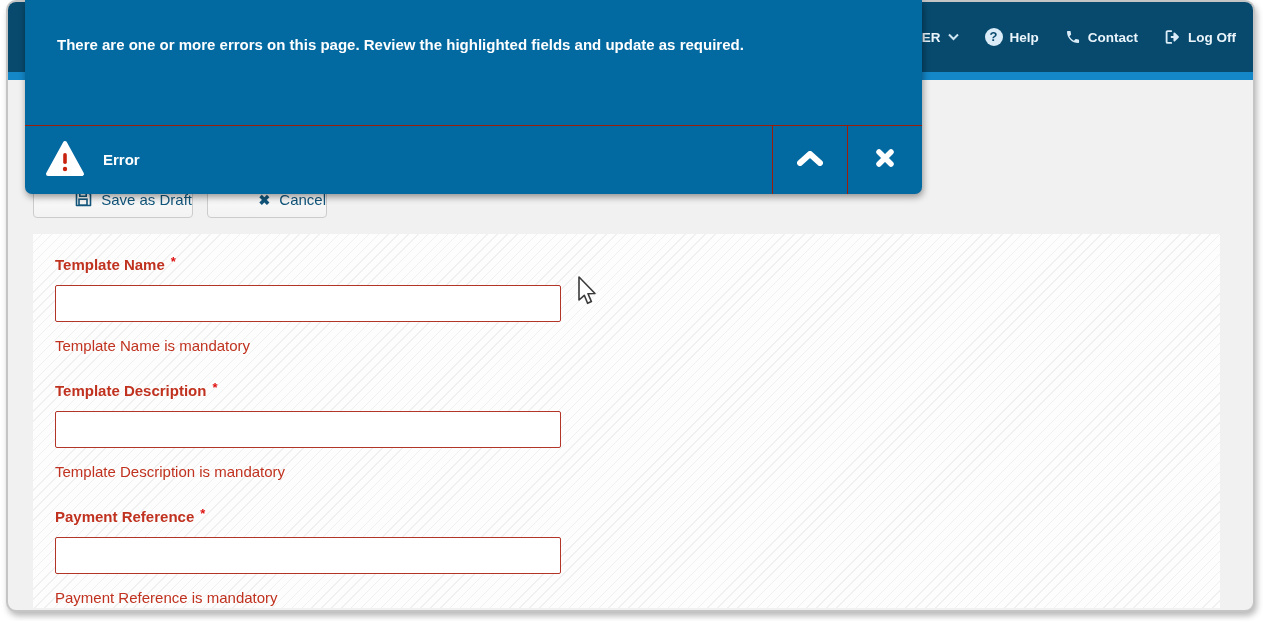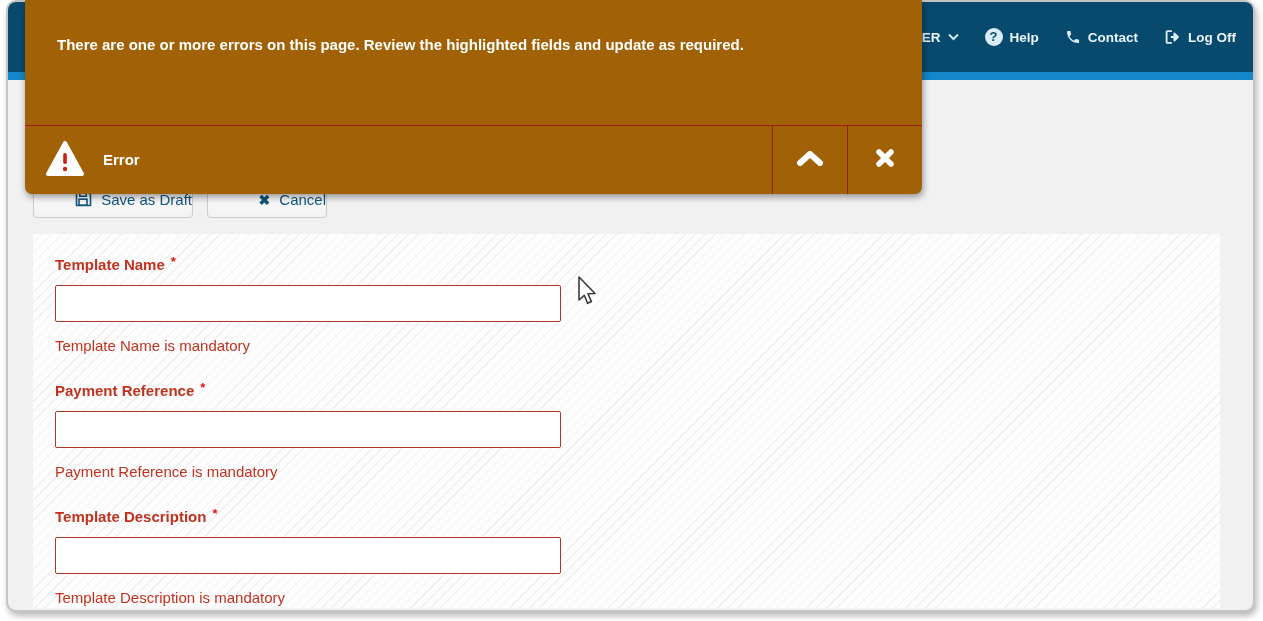--- a/index.html
+++ b/index.html
@@ -53,21 +53,21 @@
   .field-input {
     display:block; margin-top:11px; width:506px; height:37px;
     border:1px solid #b23527; border-radius:2px; background:#ffffff;
     font-size:15px; padding:0 8px; color:#333; outline:none;
   }
   .field-error { margin-top:15px; font-size:15px; color:#c0321f; height:18px; }
 
   
   .error-panel {
     position:absolute; left:25px; top:0; width:897px; height:194px; z-index:10;
-    background:#a16207; border-radius:0 0 7px 7px;
+    background:#0369a1; border-radius:0 0 7px 7px;
     box-shadow:1px 3px 7px rgba(0,0,0,.4);
   }
   .error-msg { position:absolute; left:32px; top:36px; right:30px;
                color:#ffffff; font-size:15px; font-weight:bold; }
   .error-divider { position:absolute; left:0; right:0; top:125px; height:1px;
                    background:#9e1d09; }
   .error-header { position:absolute; left:0; right:0; top:126px; bottom:0;padding-left:20px; }
   .warn-icon { position:absolute; left:20px; top:14px; }
   .error-title { position:absolute; left:78px; top:25px; color:#ffffff;
                  font-size:15px; font-weight:bold; }
@@ -140,32 +140,32 @@
   <div class="field-group">
     <div class="field-label">
       <span>Template Name</span><span class="req">*</span>
     </div>
     <input class="field-input" type="text" value="" style="">
     <div class="field-error">Template Name is mandatory</div>
   </div>
 
   <div class="field-group">
     <div class="field-label">
+      <span>Template Description</span><span class="req">*</span>
+    </div>
+    <input class="field-input" type="text" value="" style="">
+    <div class="field-error">Template Description is mandatory</div>
+  </div>
+
+  <div class="field-group">
+    <div class="field-label">
       <span>Payment Reference</span><span class="req">*</span>
     </div>
     <input class="field-input" type="text" value="" style="">
     <div class="field-error">Payment Reference is mandatory</div>
-  </div>
-
-  <div class="field-group">
-    <div class="field-label">
-      <span>Template Description</span><span class="req">*</span>
-    </div>
-    <input class="field-input" type="text" value="" style="">
-    <div class="field-error">Template Description is mandatory</div>
   </div>
 
 </div>
 
 <div class="error-panel">
   <div class="error-msg">There are one or more errors on this page. Review the highlighted fields and update as required.</div>
   <div class="error-divider"></div>
   <div class="error-header">
     <span class="warn-icon">
       <svg width="40" height="38" viewBox="0 0 40 38">

